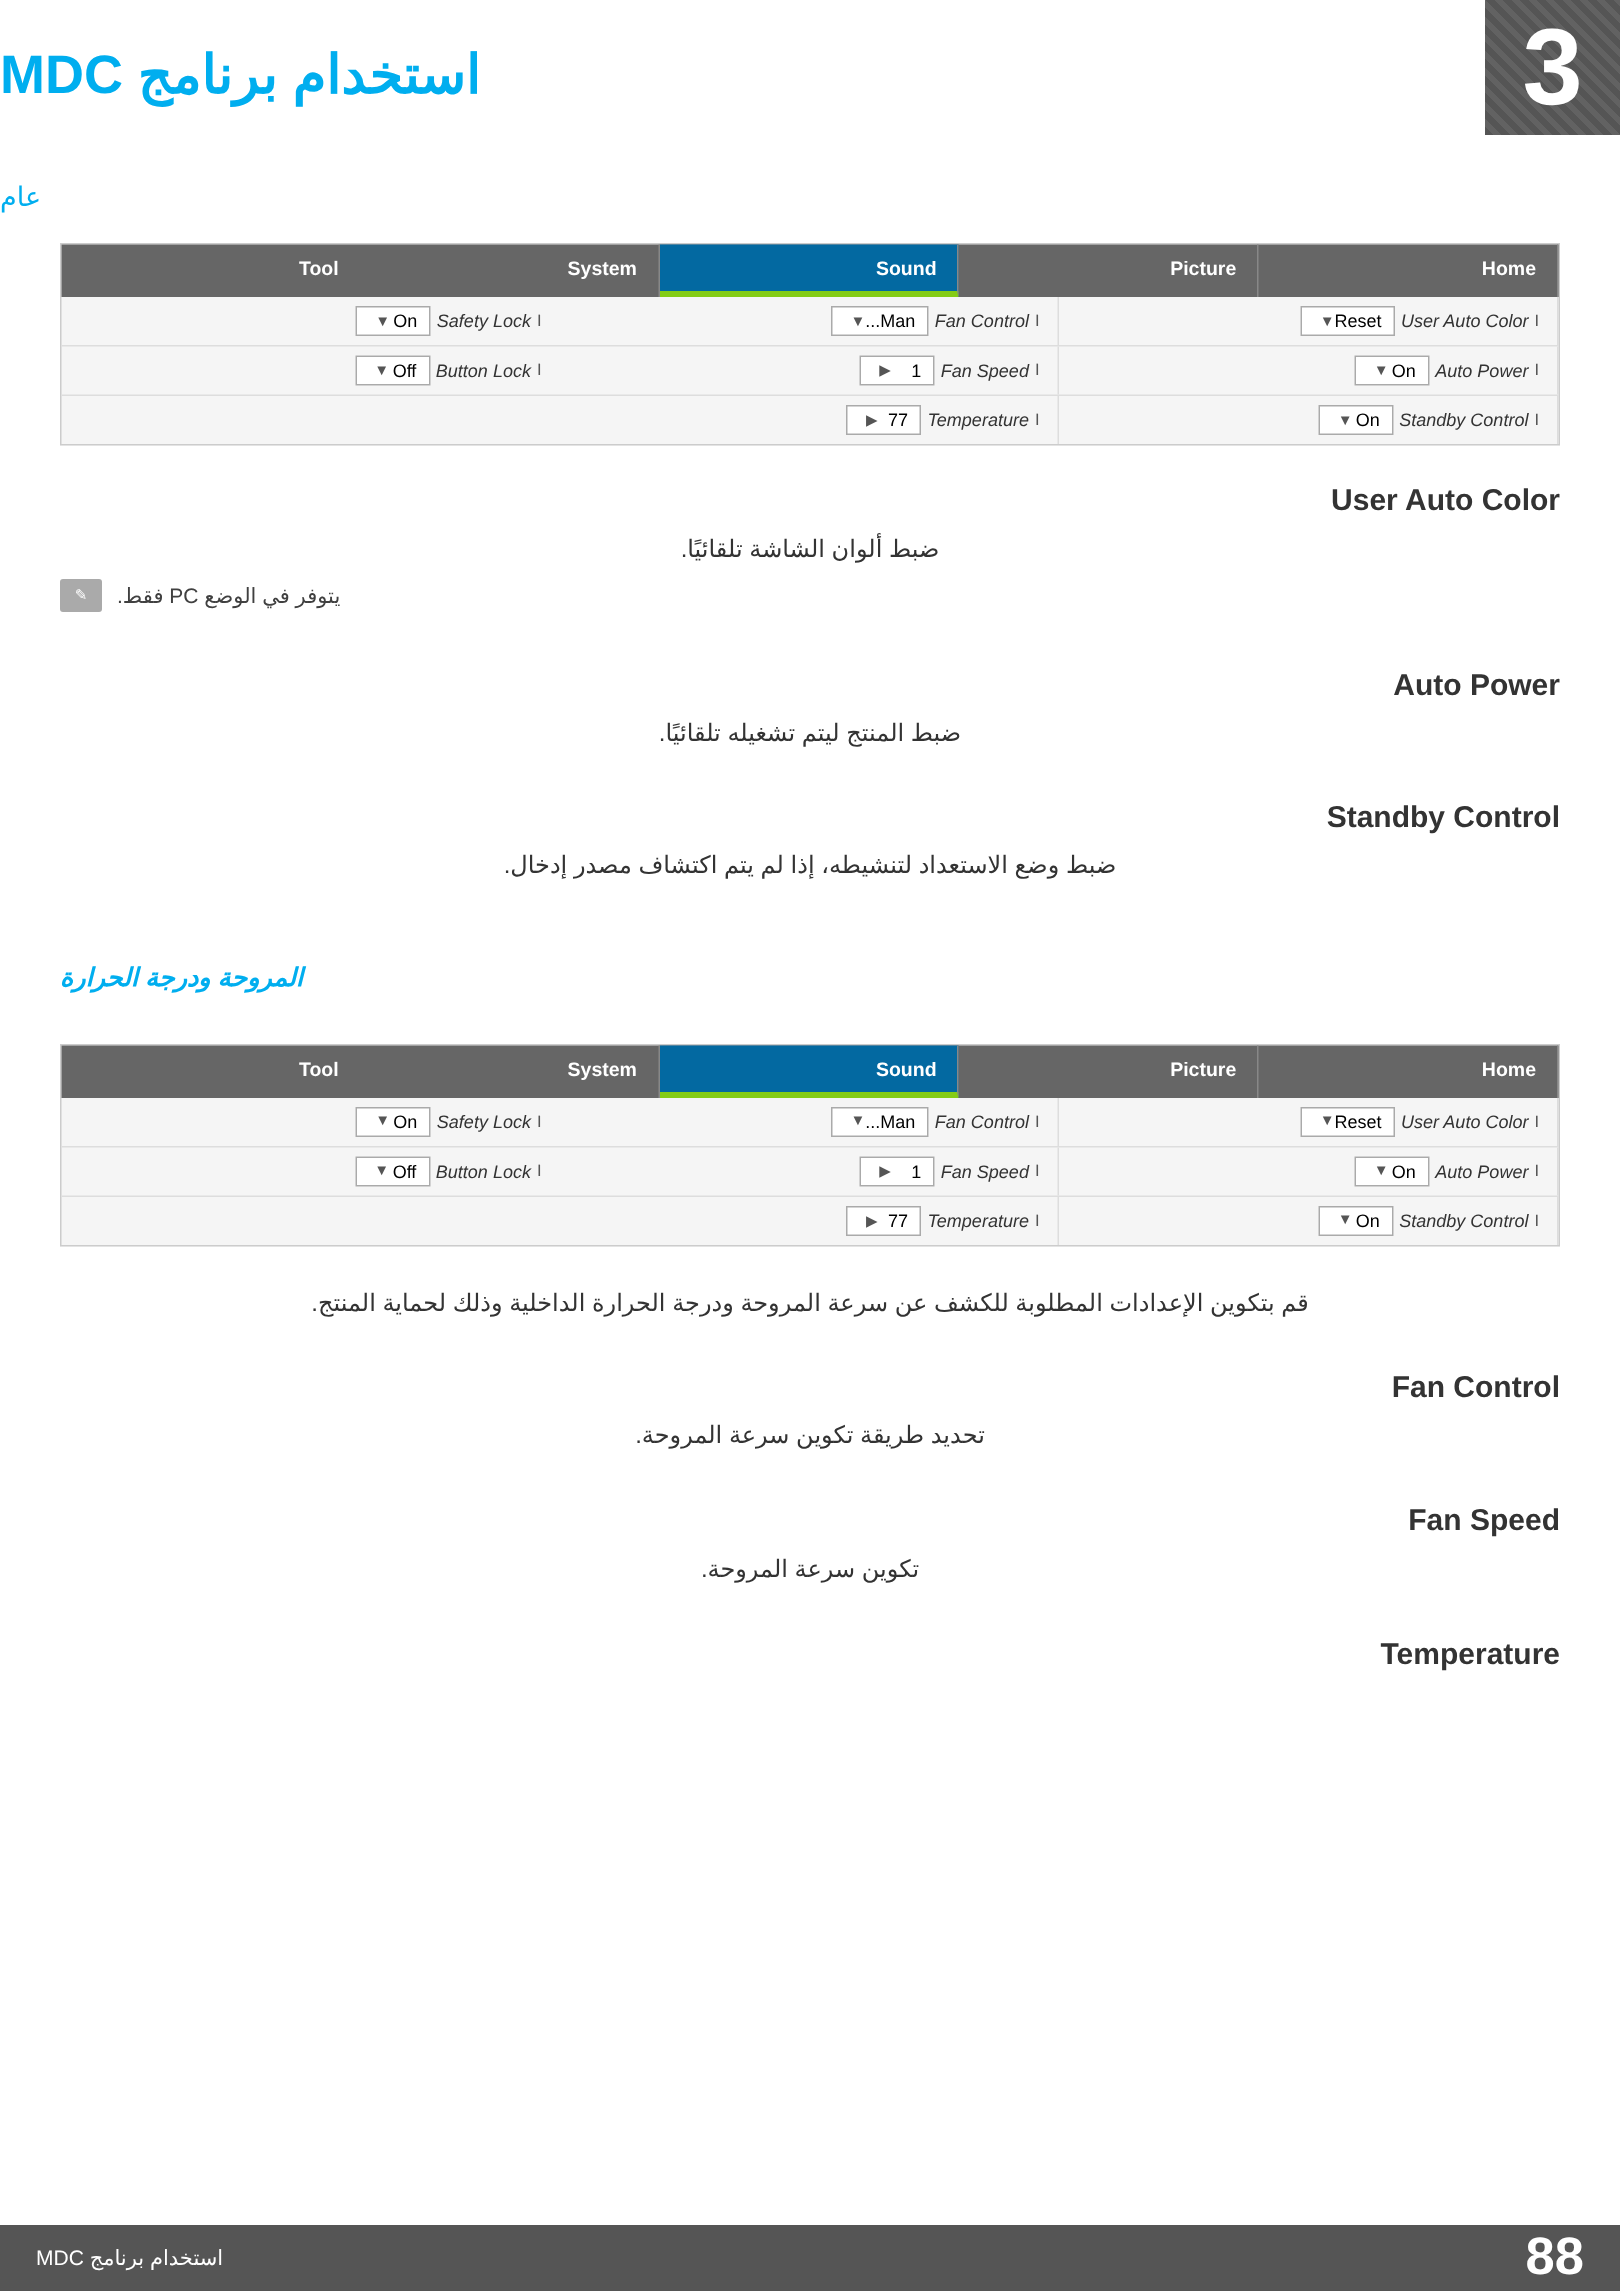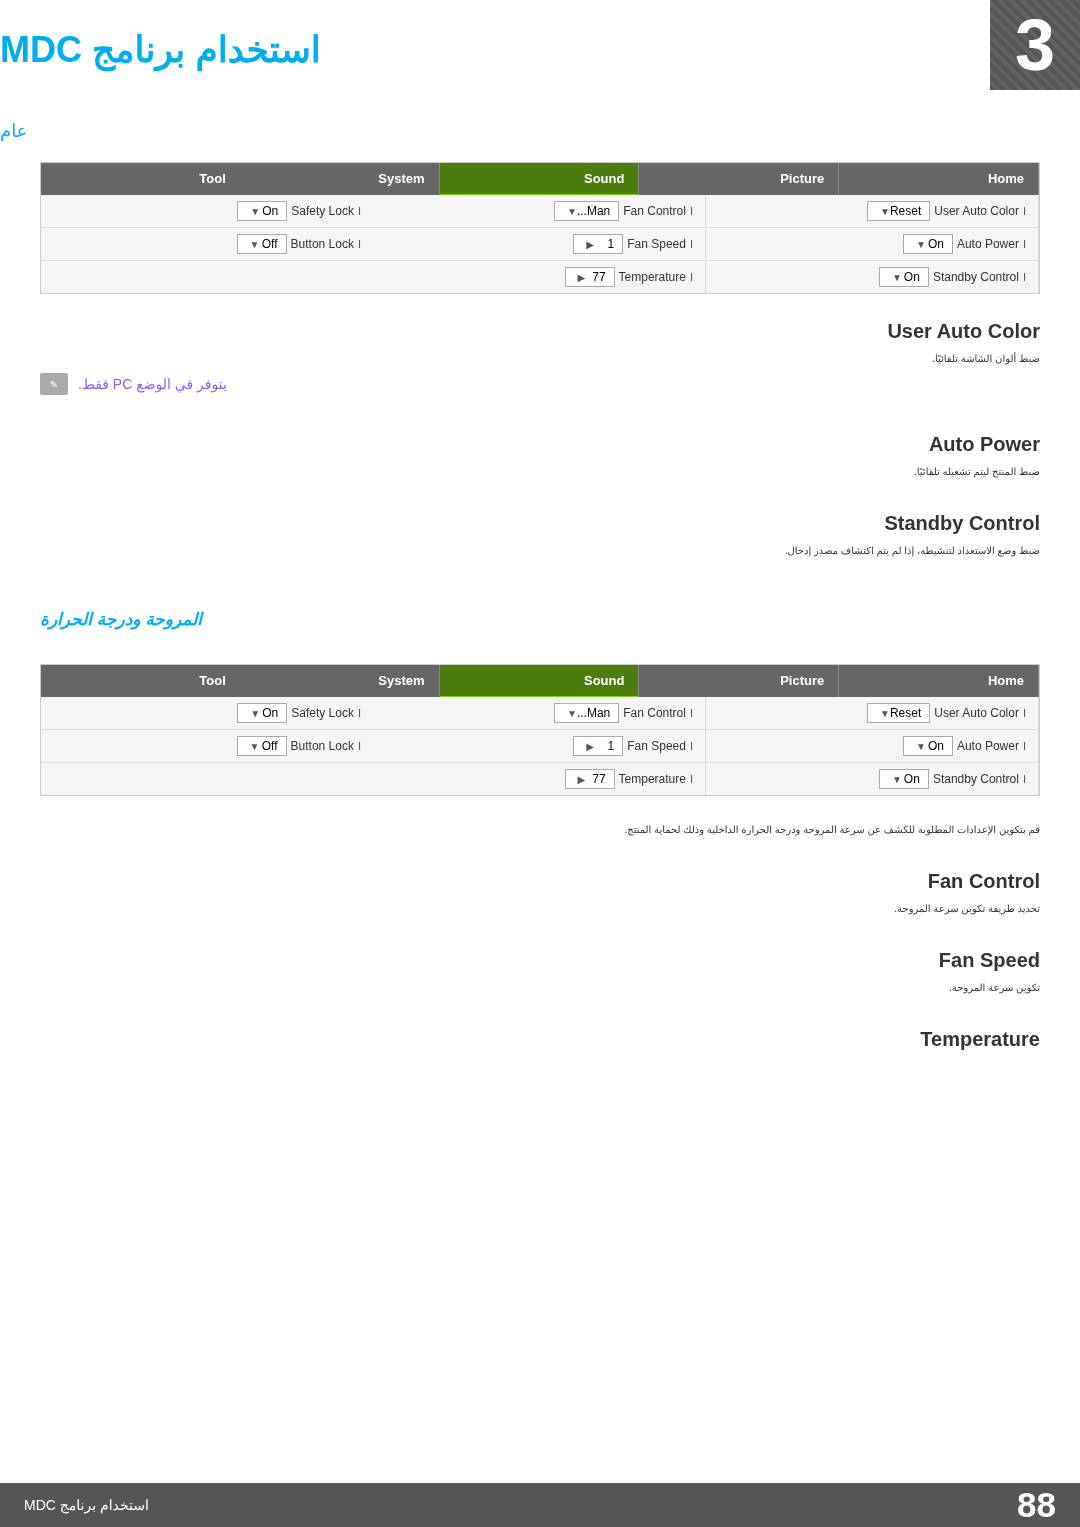--- a/index.html
+++ b/index.html
@@ -85,22 +85,22 @@
     .mdc-table-header .col {
       padding: 8px 14px;
       font-size: 13px;
       font-weight: bold;
       flex: 1;
       text-align: right;
       border-right: 1px solid #888;
     }
     .mdc-table-header .col:last-child { border-right: none; }
     .mdc-table-header .col.active {
-      background: #4d7c0f;
-      border-bottom: 1px solid #84cc16;
+      background: #0369a1;
+      border-bottom: 4px solid #84cc16;
     }
     .mdc-table-body {
       display: flex;
       flex-direction: column;
     }
     .mdc-table-row {
       display: flex;
       border-top: 1px solid #ddd;
     }
     .mdc-table-row:first-child { border-top: none; }
@@ -110,20 +110,21 @@
       align-items: center;
       padding: 6px 10px;
       border-right: 1px solid #ddd;
       font-size: 12px;
       gap: 4px;
     }
     .mdc-col-group:last-child { border-right: none; }
     .mdc-col-group .label {
       font-size: 12px;
       color: #333;
+      font-style: italic;
     }
     .mdc-col-group .value-box {
       border: 1px solid #aaa;
       background: #fff;
       padding: 2px 8px;
       font-size: 12px;
       min-width: 50px;
       display: flex;
       align-items: center;
       justify-content: space-between;
@@ -154,36 +155,36 @@
     }
     .section-subheading {
       font-size: 17px;
       font-weight: bold;
       color: #00AEEF;
       text-align: left;
       margin: 18px 0 8px 0;
       font-style: italic;
     }
     .section-text {
-      font-size: 10px;
+      font-size: 16px;
       color: #333;
-      text-align: right;
+      text-align: center;
       line-height: 1.6;
       direction: rtl;
     }
     .note-row {
       display: flex;
       align-items: center;
       justify-content: flex-end;
       gap: 10px;
       margin: 6px 0;
     }
     .note-text {
       font-size: 14px;
-      color: #8b5cf6;
+      color: #404040;
       text-align: right;
     }
     .note-icon {
       width: 28px;
       height: 22px;
       background: #aaa;
       display: inline-flex;
       align-items: center;
       justify-content: center;
       font-size: 10px;

